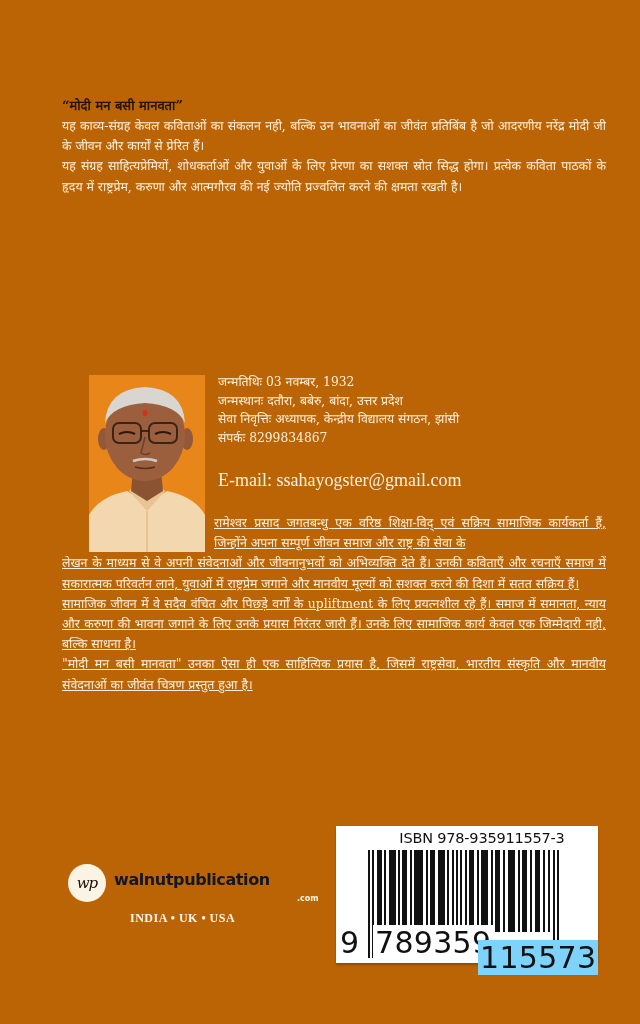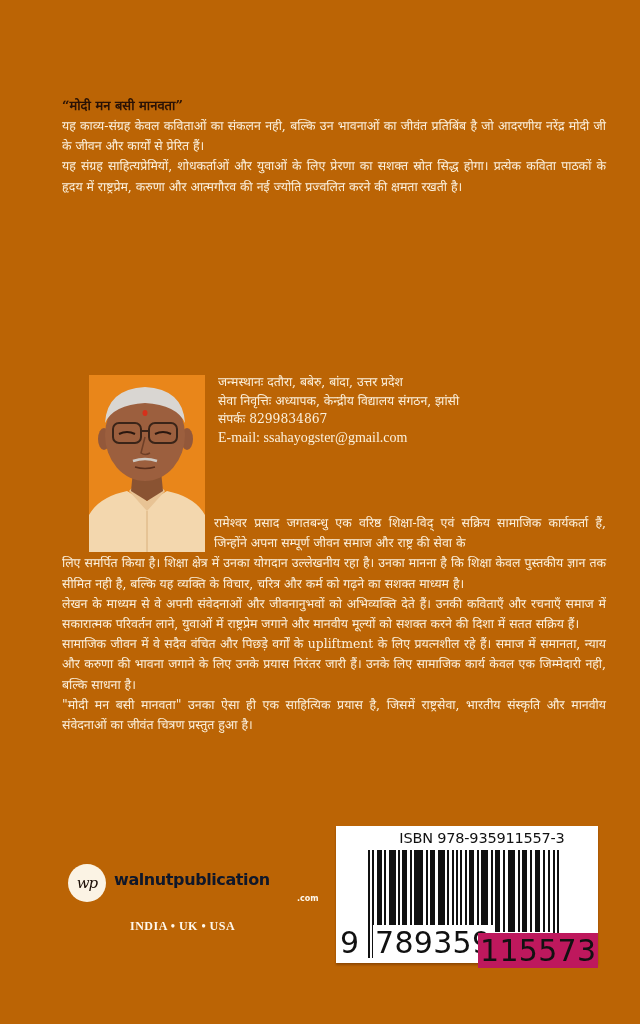--- a/index.html
+++ b/index.html
@@ -46,36 +46,36 @@
       width: 390px;
       font-size: 12.3px;
       line-height: 18.6px;
     }
     .bio-details .heading {
       font-weight: bold;
       color: #2a1205;
       font-size: 12.8px;
     }
     .bio-details .line { white-space: nowrap; }
-    .bio-details .email { font-family: "Liberation Serif", serif; font-size: 14px; }
+    .bio-details .email { font-family: "Liberation Serif", serif; font-size: 18px; margin-top: 24px; }
 
     .bio-text {
       position: absolute;
       left: 62px;
       top: 513px;
       width: 544px;
       font-size: 12.4px;
       line-height: 20.2px;
       text-align: justify;
     }
     .bio-text .indent-block {
       padding-left: 152px;
       text-align: justify;
     }
-    .bio-text p { margin: 0; }
+    .bio-text p { margin: 0; text-decoration: underline; }
 
     .publisher {
       position: absolute;
       left: 62px;
       top: 864px;
       width: 260px;
       height: 70px;
     }
     .pub-logo {
       position: absolute;
@@ -112,21 +112,21 @@
       left: 235px;
       top: 30px;
       font-family: "DejaVu Sans", sans-serif;
       font-weight: bold;
       font-size: 8px;
       color: #fff8ec;
     }
     .pub-regions {
       position: absolute;
       left: 68px;
-      top: 55px;
+      top: 47px;
       font-family: "Liberation Serif", serif;
       font-weight: bold;
       font-size: 12px;
       letter-spacing: 0.5px;
       color: #fff8ec;
       white-space: nowrap;
     }
 
     .barcode-box {
       position: absolute;
@@ -162,21 +162,21 @@
       top: 99px;
       width: 250px;
       height: 34px;
       font-family: "DejaVu Sans", sans-serif;
       font-size: 30px;
       color: #111;
       white-space: nowrap;
     }
     .isbn-digits .first { position: absolute; left: 0; top: 0; }
     .isbn-digits .left6 { position: absolute; left: 33px; top: 0; background: #fff; padding: 0 2px; letter-spacing: 0.3px; }
-    .isbn-digits .right6 { position: absolute; left: 138px; top: 8px; background: #be185d; padding: 0 2px; letter-spacing: 0.3px; }
+    .isbn-digits .right6 { position: absolute; left: 138px; top: 15px; background: #7dd3fc; padding: 0 2px; letter-spacing: 0.3px; }
   </style>
 </head>
 <body>
 
 <div class="page">
 
   <div class="blurb">
     <p class="title">“मोदी मन बसी मानवता”</p>
     <p>यह काव्य-संग्रह केवल कविताओं का संकलन नही, बल्कि उन भावनाओं का जीवंत प्रतिबिंब है जो आदरणीय नरेंद्र मोदी जी के जीवन और कार्यों से प्रेरित हैं।</p>
     <p>यह संग्रह साहित्यप्रेमियों, शोधकर्ताओं और युवाओं के लिए प्रेरणा का सशक्त स्रोत सिद्ध होगा। प्रत्येक कविता पाठकों के हृदय में राष्ट्रप्रेम, करुणा और आत्मगौरव की नई ज्योति प्रज्वलित करने की क्षमता रखती है।</p>
@@ -209,29 +209,29 @@
       <path d="M66 59 Q74 55 82 59" stroke="#2a170f" stroke-width="2" fill="none"></path>
 
       <path d="M56 62 L52 78 Q56 81 61 78" stroke="#6e3f27" stroke-width="1.5" fill="none"></path>
 
       <path d="M44 86 Q56 82 68 86" stroke="#cfcac4" stroke-width="2.5" fill="none"></path>
       <path d="M46 92 Q56 95 66 92" stroke="#5a2f1c" stroke-width="1.5" fill="none"></path>
     </svg>
   </div>
 
   <div class="bio-details">
+    <div class="line">जन्मतिथिः 03 नवम्बर, 1932</div>
     <div class="line">जन्मस्थानः दतौरा, बबेरु, बांदा, उत्तर प्रदेश</div>
     <div class="line">सेवा निवृत्तिः अध्यापक, केन्द्रीय विद्यालय संगठन, झांसी</div>
     <div class="line">संपर्कः 8299834867</div>
     <div class="line email">E-mail: ssahayogster@gmail.com</div>
   </div>
 
   <div class="bio-text">
     <p class="indent-block">रामेश्वर प्रसाद जगतबन्धु एक वरिष्ठ शिक्षा-विद् एवं सक्रिय सामाजिक कार्यकर्ता हैं, जिन्होंने अपना सम्पूर्ण जीवन समाज और राष्ट्र की सेवा के</p>
-    <p>लिए समर्पित किया है। शिक्षा क्षेत्र में उनका योगदान उल्लेखनीय रहा है। उनका मानना है कि शिक्षा केवल पुस्तकीय ज्ञान तक सीमित नही है, बल्कि यह व्यक्ति के विचार, चरित्र और कर्म को गढ़ने का सशक्त माध्यम है।</p>
     <p>लेखन के माध्यम से वे अपनी संवेदनाओं और जीवनानुभवों को अभिव्यक्ति देते हैं। उनकी कविताएँ और रचनाएँ समाज में सकारात्मक परिवर्तन लाने, युवाओं में राष्ट्रप्रेम जगाने और मानवीय मूल्यों को सशक्त करने की दिशा में सतत सक्रिय हैं।</p>
     <p>सामाजिक जीवन में वे सदैव वंचित और पिछड़े वर्गों के upliftment के लिए प्रयत्नशील रहे हैं। समाज में समानता, न्याय और करुणा की भावना जगाने के लिए उनके प्रयास निरंतर जारी हैं। उनके लिए सामाजिक कार्य केवल एक जिम्मेदारी नही, बल्कि साधना है।</p>
     <p>"मोदी मन बसी मानवता" उनका ऐसा ही एक साहित्यिक प्रयास है, जिसमें राष्ट्रसेवा, भारतीय संस्कृति और मानवीय संवेदनाओं का जीवंत चित्रण प्रस्तुत हुआ है।</p>
   </div>
 
   <div class="publisher">
     <div class="pub-logo">
       <span>wp</span>
     </div>
     <div class="pub-name">walnutpublication</div>

